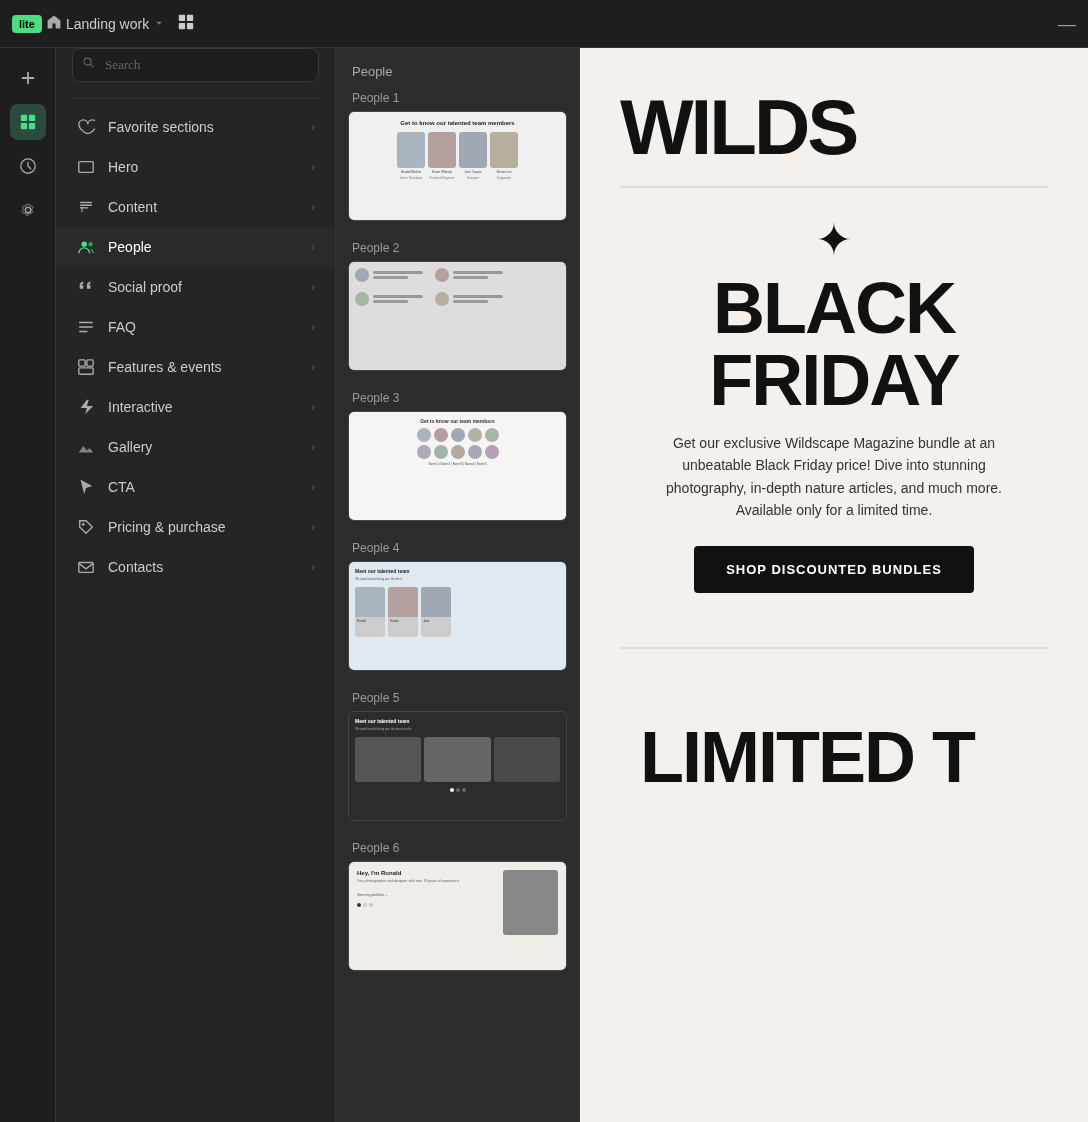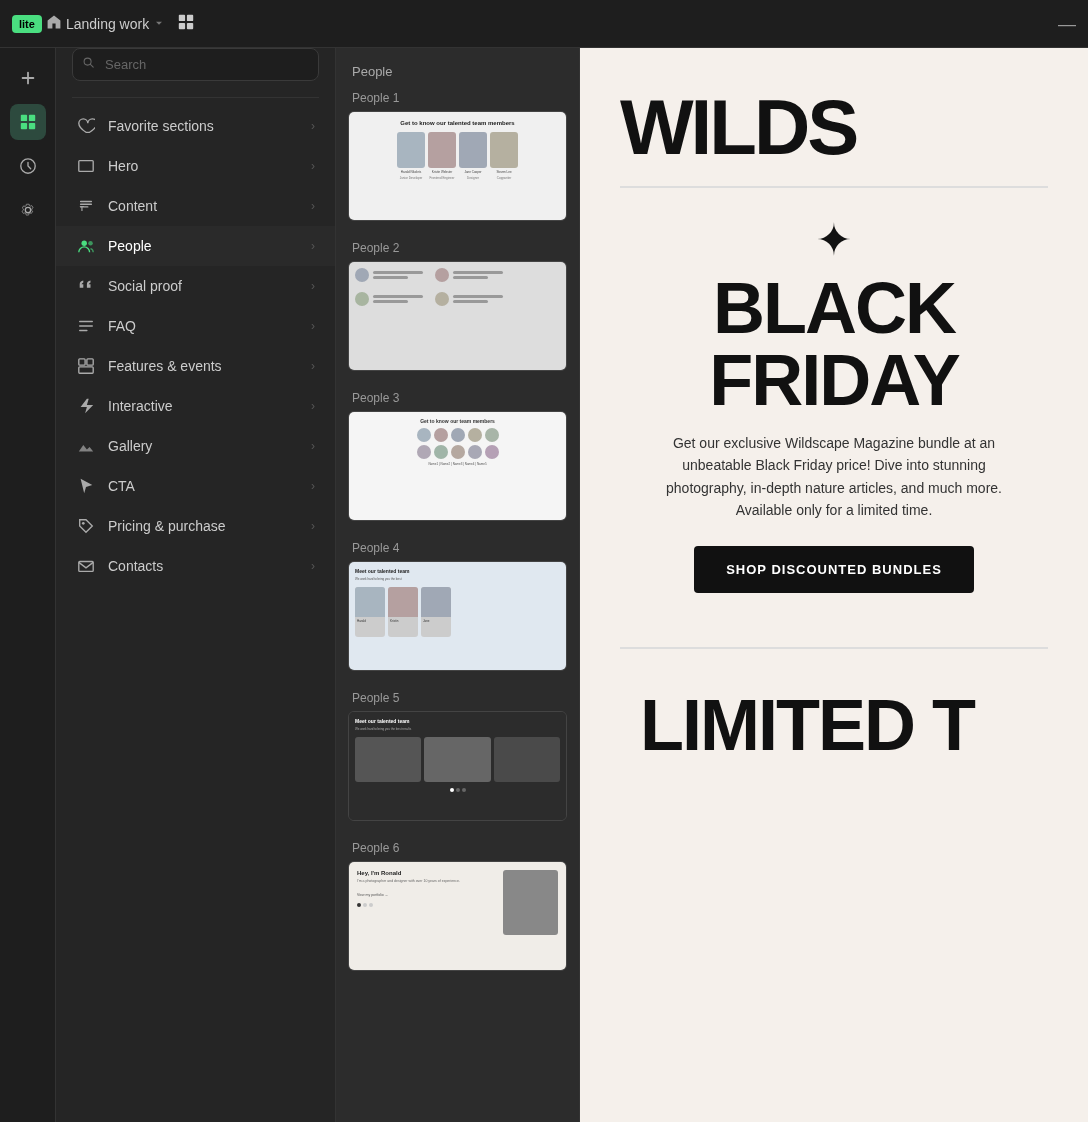--- a/index.html
+++ b/index.html
@@ -18,21 +18,21 @@
     .icon-btn { width: 36px; height: 36px; border-radius: 8px; display: flex; align-items: center; justify-content: center; cursor: pointer; color: #aaa; transition: background 0.15s; }
     .icon-btn.active { background: #2d4a3e; color: #4ade80; }
     .icon-btn svg { width: 18px; height: 18px; fill: currentColor; }
 
     
     .sections-panel { position: fixed; top: 48px; left: 56px; width: 280px; height: calc(1122px - 48px); background: #252525; border-right: 1px solid #333; display: flex; flex-direction: column; overflow: hidden; z-index: 98; }
     .sections-header { padding: 20px 20px 12px; }
     .sections-title { font-size: 16px; font-weight: 600; color: #fff; margin-bottom: 4px; }
     .sections-subtitle { font-size: 12px; color: #888; }
     .sections-search { margin: 0 16px 16px; position: relative; }
-    .sections-search input { width: 100%; background: #1e1e1e; border: 1px solid #3a3a3a; border-radius: 8px; padding: 8px 12px 8px 32px; color: #ef4444; font-size: 13px; outline: none; }
+    .sections-search input { width: 100%; background: #1e1e1e; border: 1px solid #3a3a3a; border-radius: 8px; padding: 8px 12px 8px 32px; color: #ef4444; font-size: 13px; outline: none; font-family: Liberation Serif, serif; }
     .sections-search input::placeholder { color: #666; }
     .search-icon-wrap { position: absolute; left: 10px; top: 50%; transform: translateY(-50%); color: #666; }
     .search-icon-wrap svg { width: 14px; height: 14px; fill: #666; }
     .sections-divider { height: 1px; background: #333; margin: 0 16px; }
     .sections-list { flex: 1; overflow-y: auto; padding: 8px 0; }
     .sections-list::-webkit-scrollbar { width: 4px; }
     .sections-list::-webkit-scrollbar-track { background: transparent; }
     .sections-list::-webkit-scrollbar-thumb { background: #444; border-radius: 2px; }
     .section-item { display: flex; align-items: center; padding: 10px 20px; cursor: pointer; border-radius: 0; transition: background 0.15s; }
     .section-item.active { background: #2a2a2a; }
@@ -470,16 +470,16 @@
       <div style="font-size:44px;color:#111;line-height:1;margin-bottom:10px;">✦</div>
       <div style="font-size:72px;font-weight:900;color:#111;line-height:1;letter-spacing:-2px;">
         <span>BLACK</span><br>
         <span>FRIDAY</span>
       </div>
       <div class="canvas-desc">Get our exclusive Wildscape Magazine bundle at an unbeatable Black Friday price! Dive into stunning photography, in-depth nature articles, and much more. Available only for a limited time.</div>
       <div class="canvas-btn">SHOP DISCOUNTED BUNDLES</div>
     </div>
 
     <div style="background:#f5f0eb;padding:40px 20px 20px;text-align:center;border-top:2px solid #ddd;">
-      <div style="font-size:72px;font-weight:900;color:#111;letter-spacing:-2px;line-height:1;text-align:left;overflow:hidden;">LIMITED T</div>
+      <div style="font-size:72px;font-weight:900;color:#111;letter-spacing:-2px;line-height:1;text-align:left;overflow:hidden;margin-top:32px;">LIMITED T</div>
     </div>
   </div>
 </div>
 
 </body></html>

